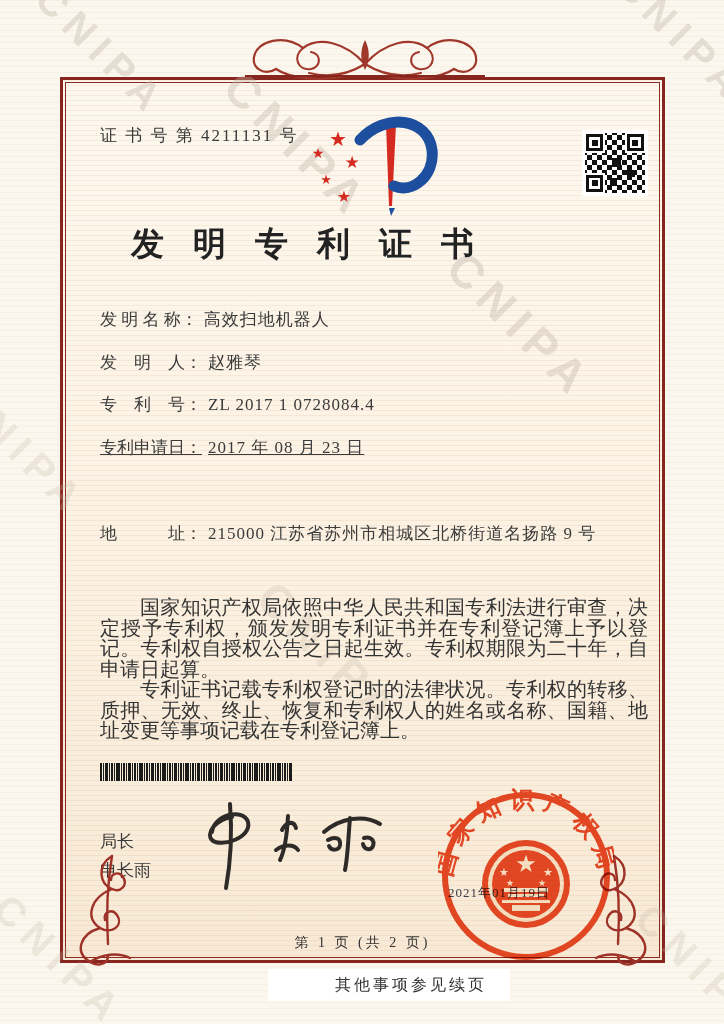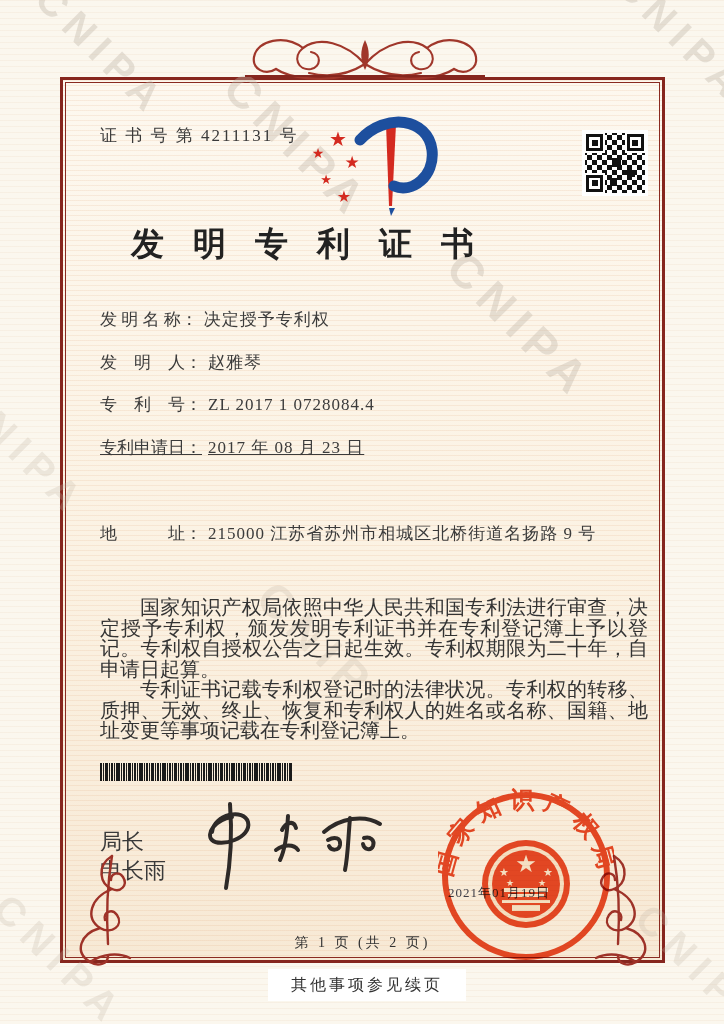--- a/index.html
+++ b/index.html
@@ -32,32 +32,32 @@
   .title{position:absolute;left:60px;top:222px;width:485px;text-align:center;
       font-size:33px;font-weight:bold;color:#222;letter-spacing:29px;text-indent:29px;}
   .row{position:absolute;left:100px;font-size:17px;color:#3b3b3b;white-space:nowrap;}
   .row .lab{color:#3b3b3b;}
   .row .val{margin-left:6px;letter-spacing:1px;}
   .grant-no{position:absolute;left:372px;top:0;}
   .paras{position:absolute;left:100px;top:597px;width:548px;font-size:20px;
       line-height:20.5px;color:#333;text-align:justify;}
   .paras p{margin:0;text-indent:2em;}
   .barcode{position:absolute;left:100px;top:763px;}
-  .director{position:absolute;left:100px;top:827px;font-size:22px;color:#3a3a3a;
+  .director{position:absolute;left:100px;top:827px;font-size:17px;color:#3a3a3a;
       line-height:29px;}
   .sig{position:absolute;left:182px;top:798px;}
   .seal-date{position:absolute;left:448px;top:884px;font-size:13px;color:#3d3d46;
       letter-spacing:1px;z-index:3;}
   .seal{position:absolute;left:438px;top:788px;z-index:5;opacity:.95;
       mix-blend-mode:multiply;}
   .page-info{position:absolute;left:60px;top:934px;width:605px;text-align:center;
       font-size:14px;color:#333;letter-spacing:3px;z-index:3;}
   .footer-note{position:absolute;left:268px;top:969px;width:198px;height:32px;
       background:#ffffff;z-index:3;display:flex;align-items:center;justify-content:center;
-      font-size:16px;color:#333;letter-spacing:3px;}
+      font-size:16px;color:#333;letter-spacing:3px;padding-left:44px;}
   .flourish-top{position:absolute;left:245px;top:16px;z-index:4;}
   .flourish-bl{position:absolute;left:42px;top:852px;z-index:4;}
   .flourish-br{position:absolute;left:592px;top:852px;z-index:4;transform:scaleX(-1);}
 </style>
 </head>
 <body>
 
 <div class="page">
 
   <span class="wm" style="left:18px;top:28px;">CNIPA</span>
@@ -146,21 +146,21 @@
         <rect x="10" y="50" width="6" height="6" fill="#111"></rect>
         <rect x="30" y="28" width="9" height="9" fill="#111"></rect>
         <rect x="45" y="40" width="8" height="7" fill="#111"></rect>
         <rect x="28" y="48" width="7" height="8" fill="#111"></rect>
       </g>
     </svg>
 
     <div class="title">发明专利证书</div>
 
     <div class="row" style="top:308px;">
-      <span class="lab">发 明 名 称：</span><span class="val">决定授予专利权</span>
+      <span class="lab">发 明 名 称：</span><span class="val">高效扫地机器人</span>
     </div>
     <div class="row" style="top:351px;">
       <span class="lab">发　明　人：</span><span class="val">赵雅琴</span>
     </div>
     <div class="row" style="top:393px;">
       <span class="lab">专　利　号：</span><span class="val">ZL 2017 1 0728084.4</span>
     </div>
     <div class="row" style="top:436px;text-decoration:underline;">
       <span class="lab">专利申请日：</span><span class="val">2017 年 08 月 23 日</span>
     </div>

